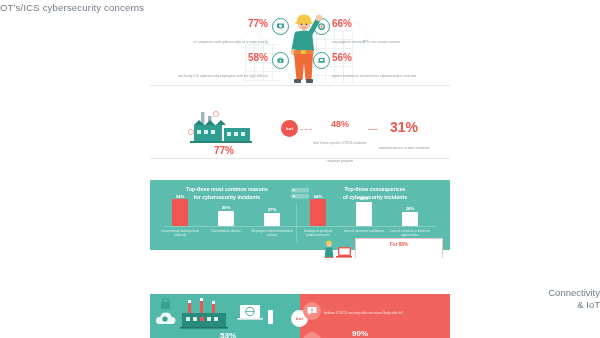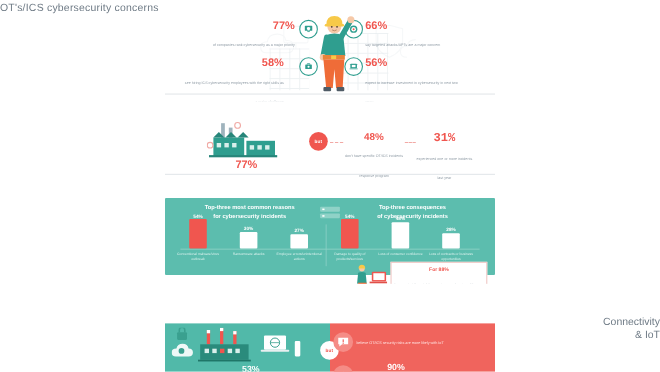--- a/index.html
+++ b/index.html
@@ -152,21 +152,21 @@
         <circle cx="12" cy="12" r="9" fill="#2f9e8f"></circle>
         <circle cx="12" cy="12" r="5.5" fill="#fff"></circle>
         <circle cx="12" cy="12" r="2.4" fill="#f0564f"></circle>
       </svg>
     </div>
     <div class="s1-stat right" style="left:332px;top:18px;">
       <span class="pct">66%</span>
       <span class="stat-body">say targeted attacks/APTs are a major concern</span>
     </div>
 
-    <div class="s1-stat left" style="left:166px;top:52px;">
+    <div class="s1-stat left" style="left:176px;top:52px;">
       <span class="pct">58%</span>
       <span class="stat-body">see hiring ICS cybersecurity employees with the right skills as a major challenge</span>
     </div>
     <div class="badge" style="left:272px;top:52px;">
       <svg viewBox="0 0 24 24">
         <rect x="4" y="7" width="16" height="11" rx="1.5" fill="#2f9e8f"></rect>
         <path d="M9 7 v-2 h6 v2" fill="none" stroke="#2f9e8f" stroke-width="2"></path>
         <circle cx="12" cy="12.5" r="2.6" fill="#fff"></circle>
       </svg>
     </div>
@@ -246,21 +246,21 @@
     </div>
     <div class="dash" style="left:300px;top:37px;width:12px;"></div>
     <div class="dash" style="left:368px;top:37px;width:10px;"></div>
 
     <div style="position:absolute;left:312px;top:28px;width:56px;text-align:center;">
       <span class="pct" style="font-size:9px;display:block;line-height:1.1;">48%</span>
       <span class="stat-body">don't have specific OT/ICS incidents response program</span>
     </div>
 
     <div style="position:absolute;left:378px;top:28px;width:52px;text-align:center;">
-      <span class="pct" style="font-size:11px;display:block;line-height:1.1;font-family:Liberation Mono, monospace;">31%</span>
+      <span class="pct" style="font-size:14px;display:block;line-height:1.1;">31%</span>
       <span class="stat-body">experienced one or more incidents last year</span>
     </div>
 
     <div class="divider" style="left:150px;top:66px;width:300px;"></div>
   </div>
 
   <div id="sec3">
 
 
     <div class="panel">

